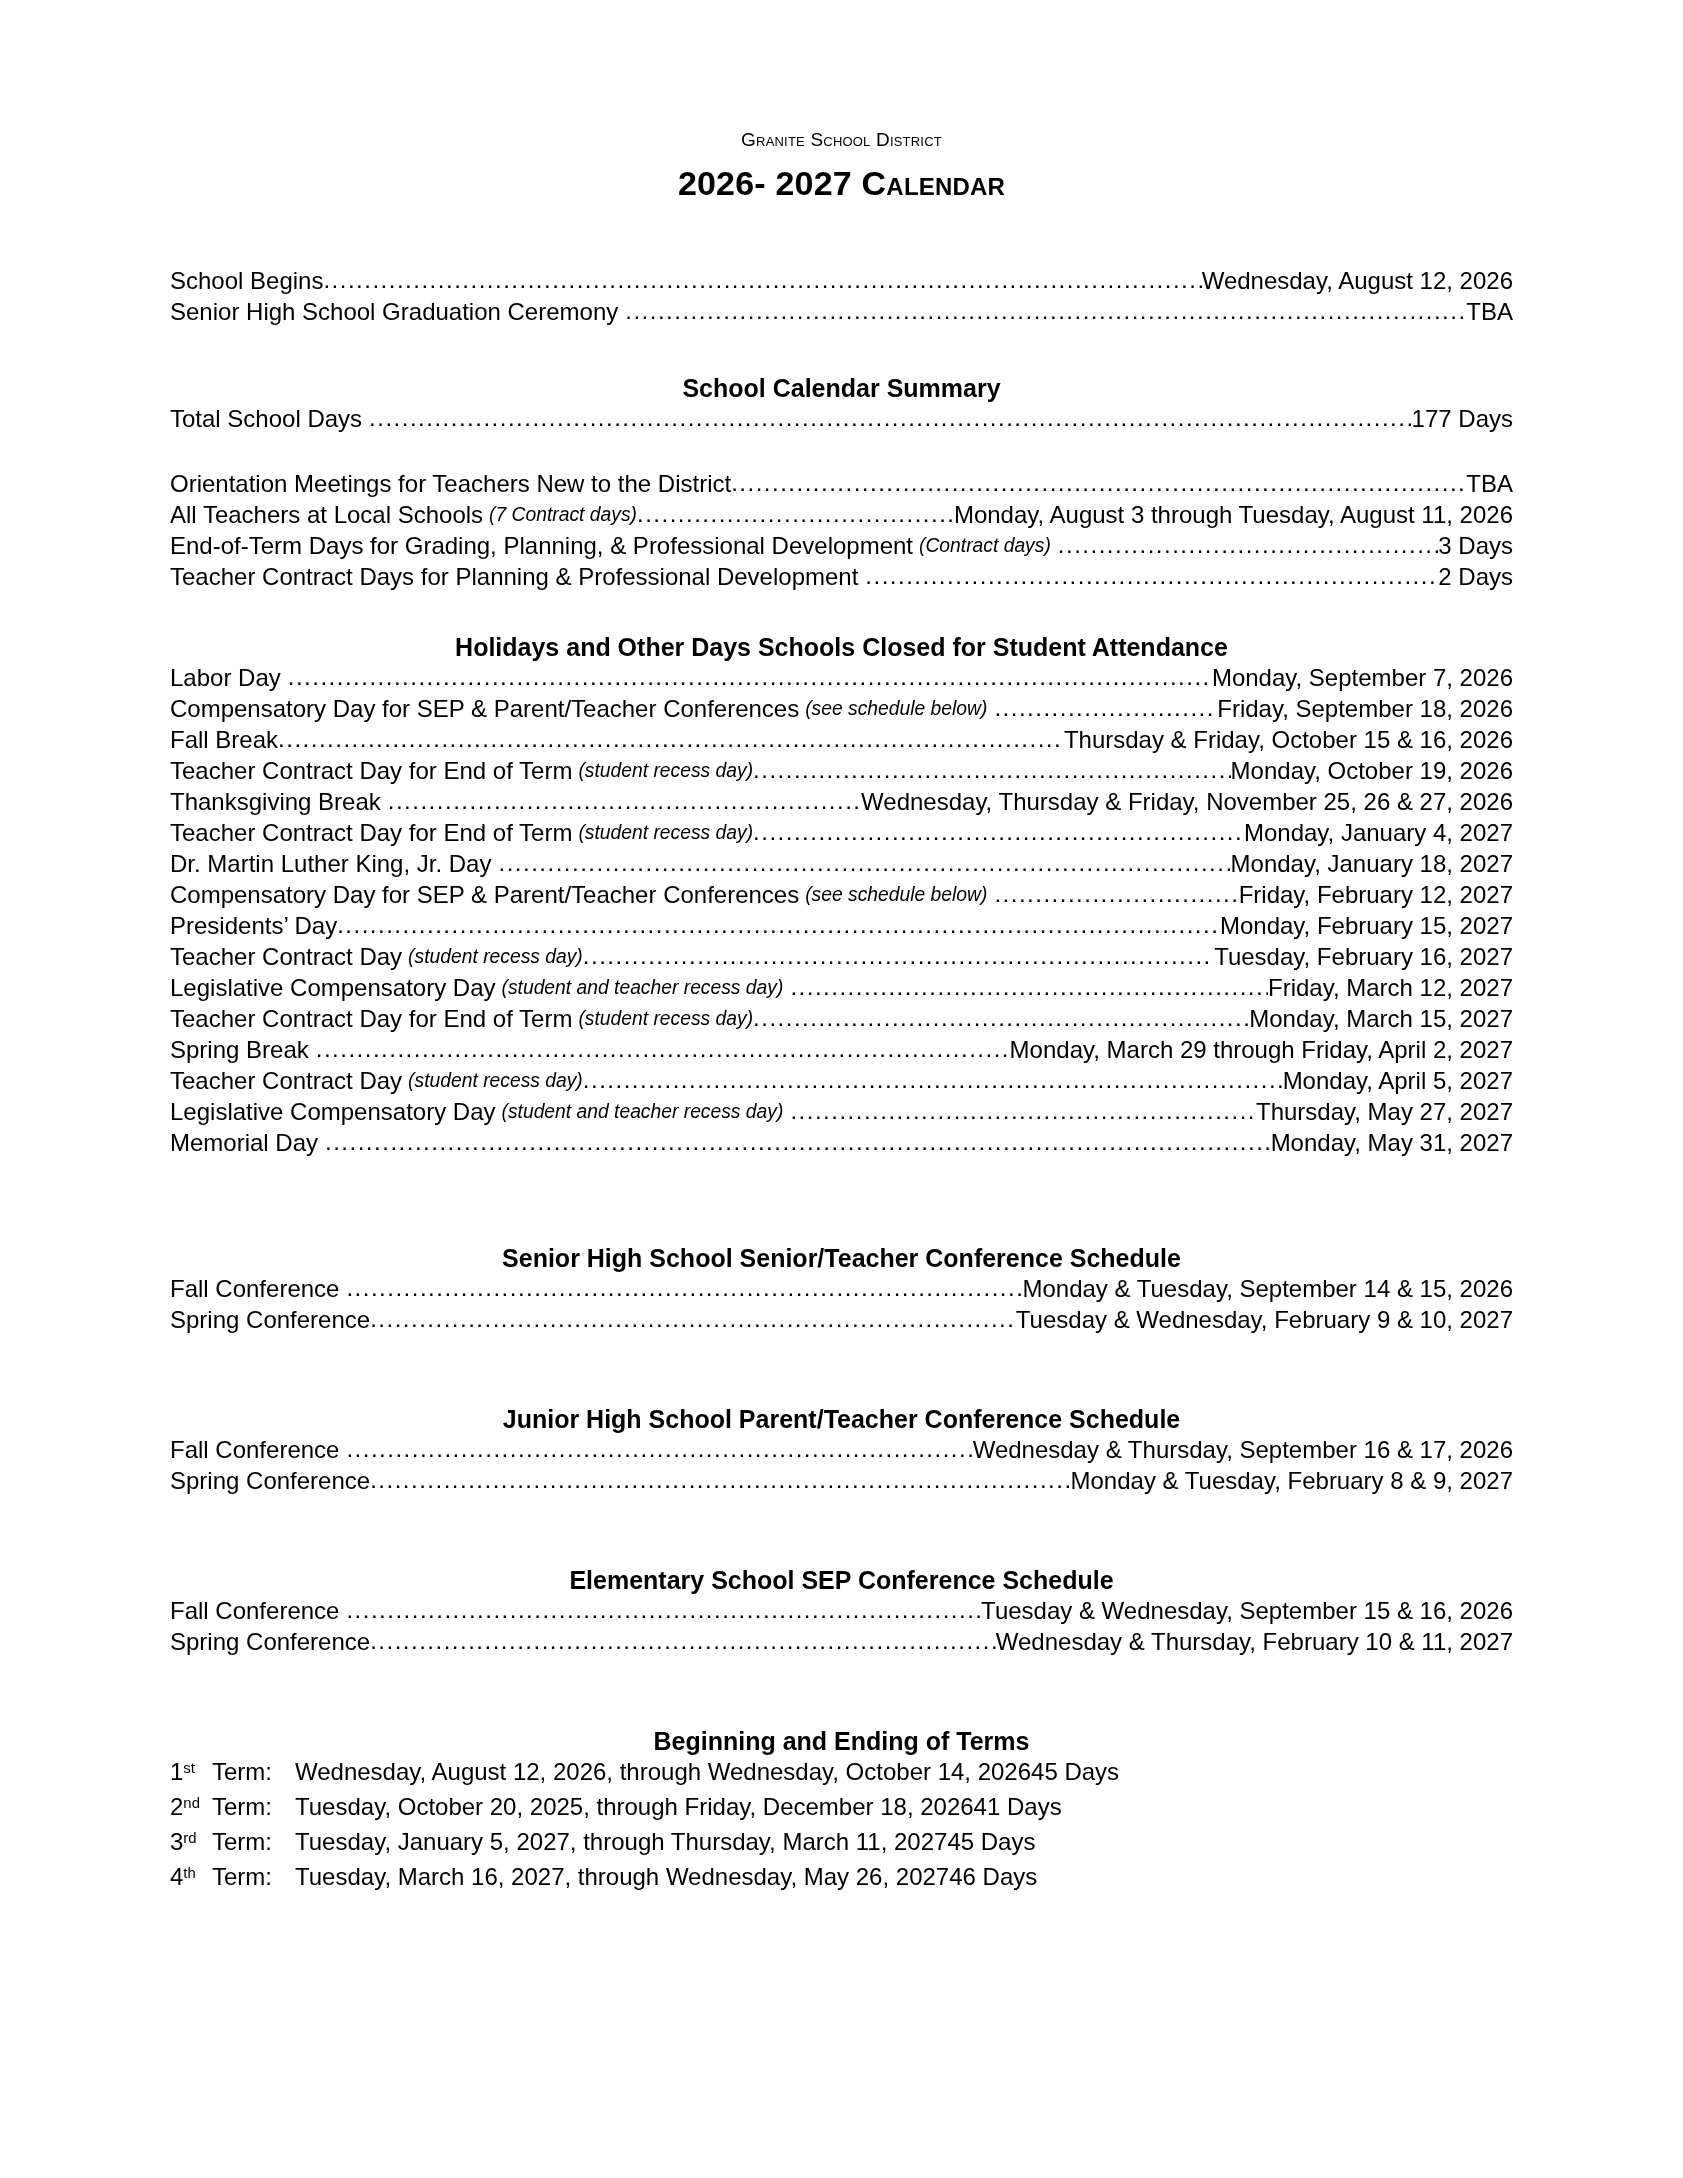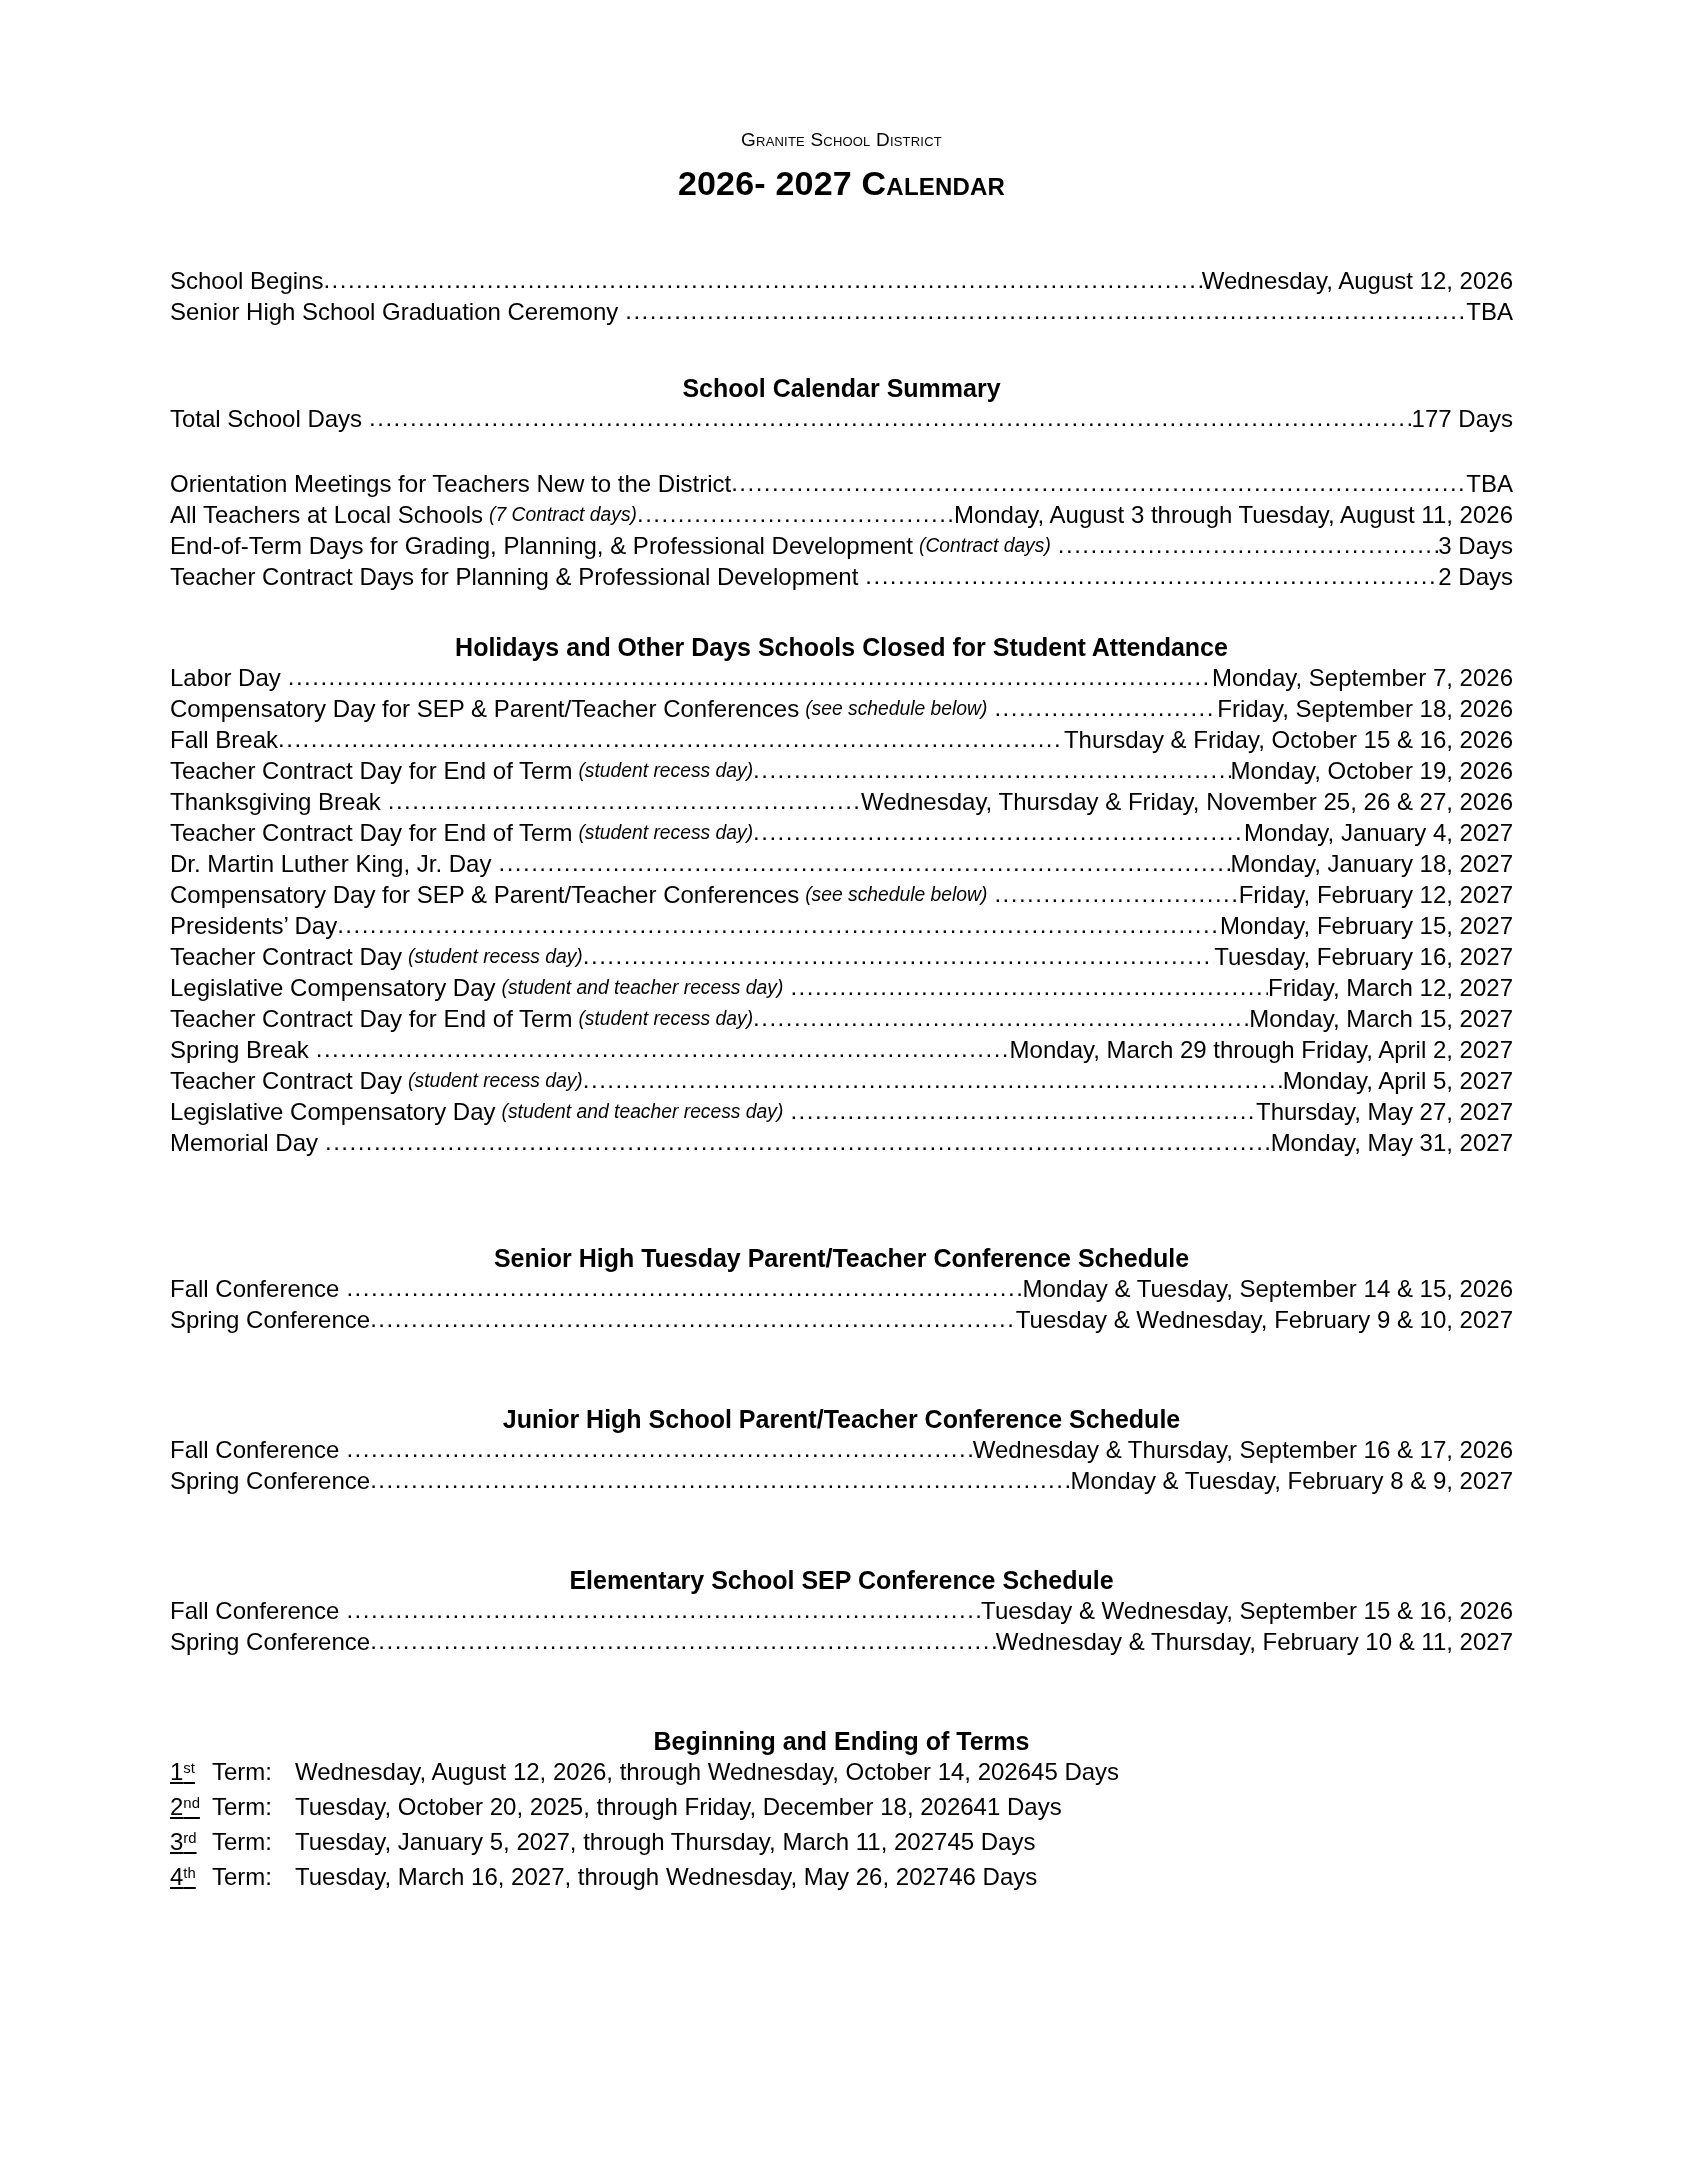--- a/index.html
+++ b/index.html
@@ -115,21 +115,20 @@
     width: 100%;
     white-space: nowrap;
     font-family: "Liberation Sans", sans-serif;
     font-size: 24px;
     line-height: 31px;
     overflow: hidden;
   }
   .term-ord {
     flex: 0 0 auto;
     width: 42px;
-    text-decoration: underline;
   }
   .term-ord sup {
     font-size: 0.62em;
     vertical-align: baseline;
     position: relative;
     top: -0.45em;
   }
   .term-word {
     flex: 0 0 auto;
     width: 83px;
@@ -307,21 +306,21 @@
     <div class="row">
       <span class="label">Memorial Day</span>
       <span class="gap-before-leader"></span>
       <span class="leader"></span>
       <span class="value">Monday, May 31, 2027</span>
     </div>
   </div>
 
   <div class="sp-86"></div>
 
-  <div class="section-heading">Senior High Tuesday Parent/Teacher Conference Schedule</div>
+  <div class="section-heading">Senior High School Senior/Teacher Conference Schedule</div>
   <div class="rows">
     <div class="row">
       <span class="label">Fall Conference</span>
       <span class="gap-before-leader"></span>
       <span class="leader"></span>
       <span class="value">Monday &amp; Tuesday, September 14 &amp; 15, 2026</span>
     </div>
     <div class="row">
       <span class="label">Spring Conference</span>
       <span class="leader"></span>

